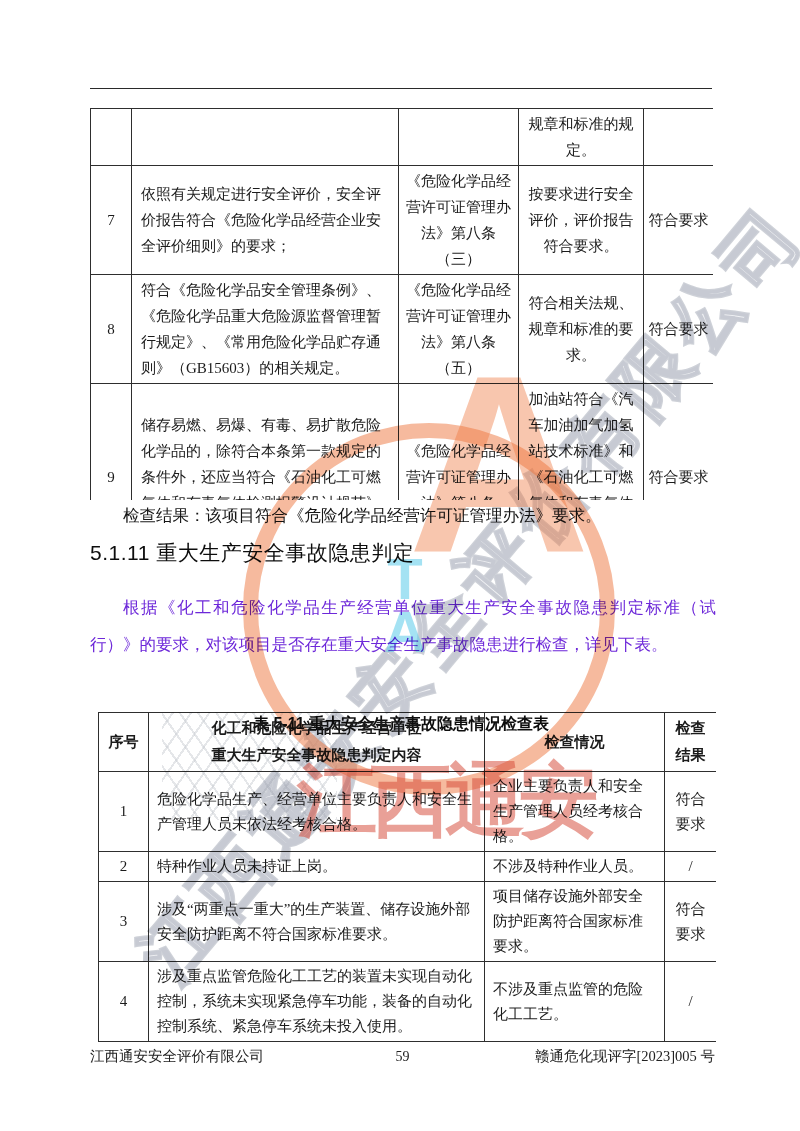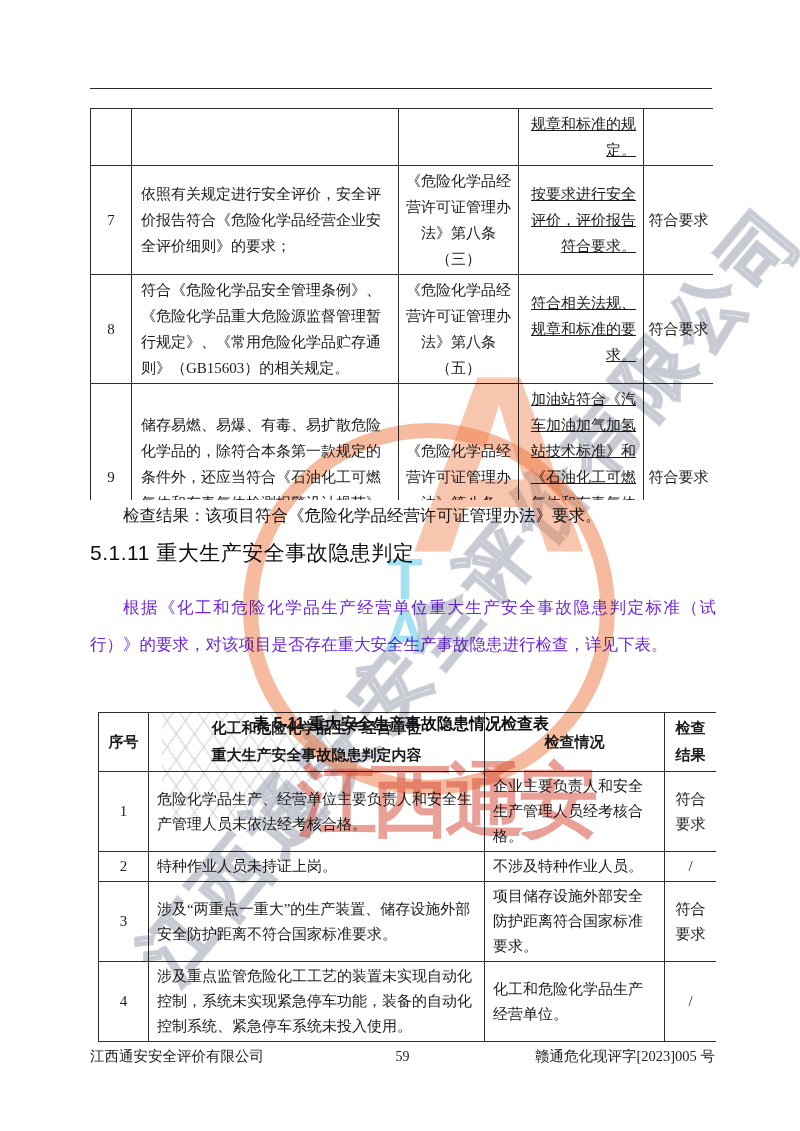--- a/index.html
+++ b/index.html
@@ -18,21 +18,21 @@
     border-top:1.5px solid #2a2a2a;
   }
   
   .t1-wrap { position:absolute; top:108px; left:90px; width:623px; height:392px; overflow:hidden; }
   table { border-collapse:collapse; table-layout:fixed; width:100%; }
   .t1 { font-size:15px; line-height:26px; }
   .t1 td { border:1.4px solid #2e2e2e; vertical-align:middle; overflow:hidden; padding:2px 6px; }
   .t1 .c-seq { text-align:center; padding:0; }
   .t1 .c-content { text-align:left; padding:2px 9px; }
   .t1 .c-basis { text-align:center; padding:2px 5px; }
-  .t1 .c-check { text-align:right; padding:2px 7px;text-decoration:underline; }
+  .t1 .c-check { text-align:center; padding:2px 7px; }
   .t1 .c-result { text-align:center; padding:0 2px; }
   
   .conclusion {
     position:absolute; top:503px; left:90px; width:622px;
     font-size:16.5px; text-indent:2em; line-height:26px; color:#151515;
   }
   .section-heading {
     position:absolute; top:539px; left:90px; width:622px;
     font-family:"Liberation Sans", sans-serif; font-weight:normal;
     font-size:21px; letter-spacing:0.5px; color:#0d0d0d;
@@ -188,21 +188,21 @@
       <tr style="height:53px">
         <td class="c-seq">3</td>
         <td class="c-content">涉及“两重点一重大”的生产装置、储存设施外部安全防护距离不符合国家标准要求。</td>
         <td class="c-check">项目储存设施外部安全防护距离符合国家标准要求。</td>
         <td class="c-result">符合
 要求</td>
       </tr>
       <tr style="height:76px">
         <td class="c-seq">4</td>
         <td class="c-content">涉及重点监管危险化工工艺的装置未实现自动化控制，系统未实现紧急停车功能，装备的自动化控制系统、紧急停车系统未投入使用。</td>
-        <td class="c-check">化工和危险化学品生产经营单位。</td>
+        <td class="c-check">不涉及重点监管的危险化工工艺。</td>
         <td class="c-result">/</td>
       </tr>
       <tr style="height:62px">
         <td class="c-seq">5</td>
         <td class="c-content">构成一级、二级重大危险源的危险化学品罐区未实现紧急切断功能；涉及毒性气体、液化气体、剧毒液体的一级、二级重大危险源的危险化学品罐区未配备独</td>
         <td class="c-check">生产、储存单元不构成危险化学品重大危险源。</td>
         <td class="c-result">/</td>
       </tr>
     </tbody>
       </table>

